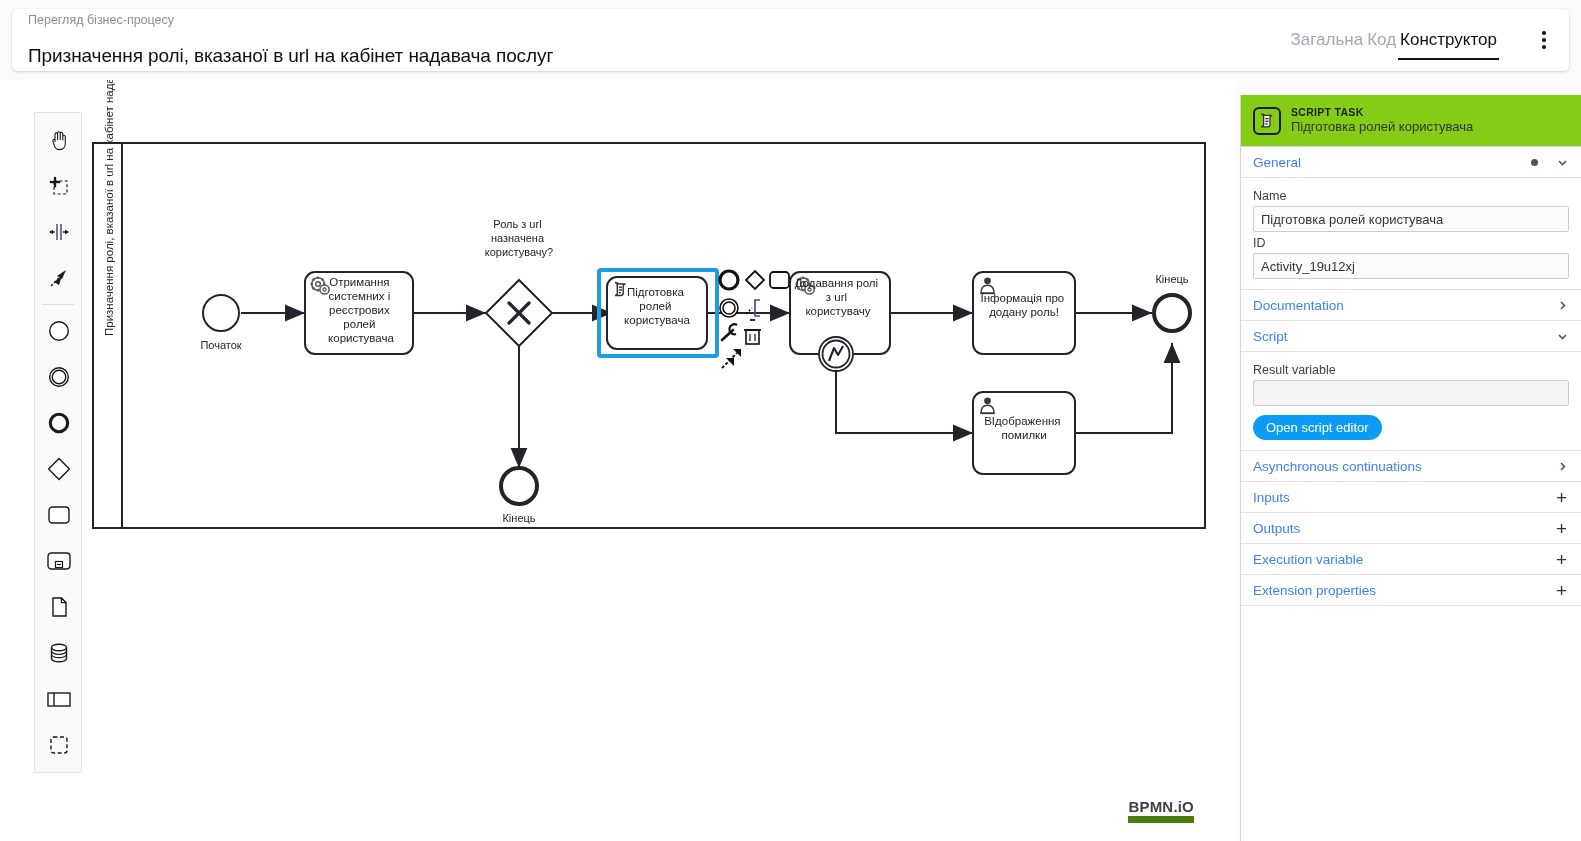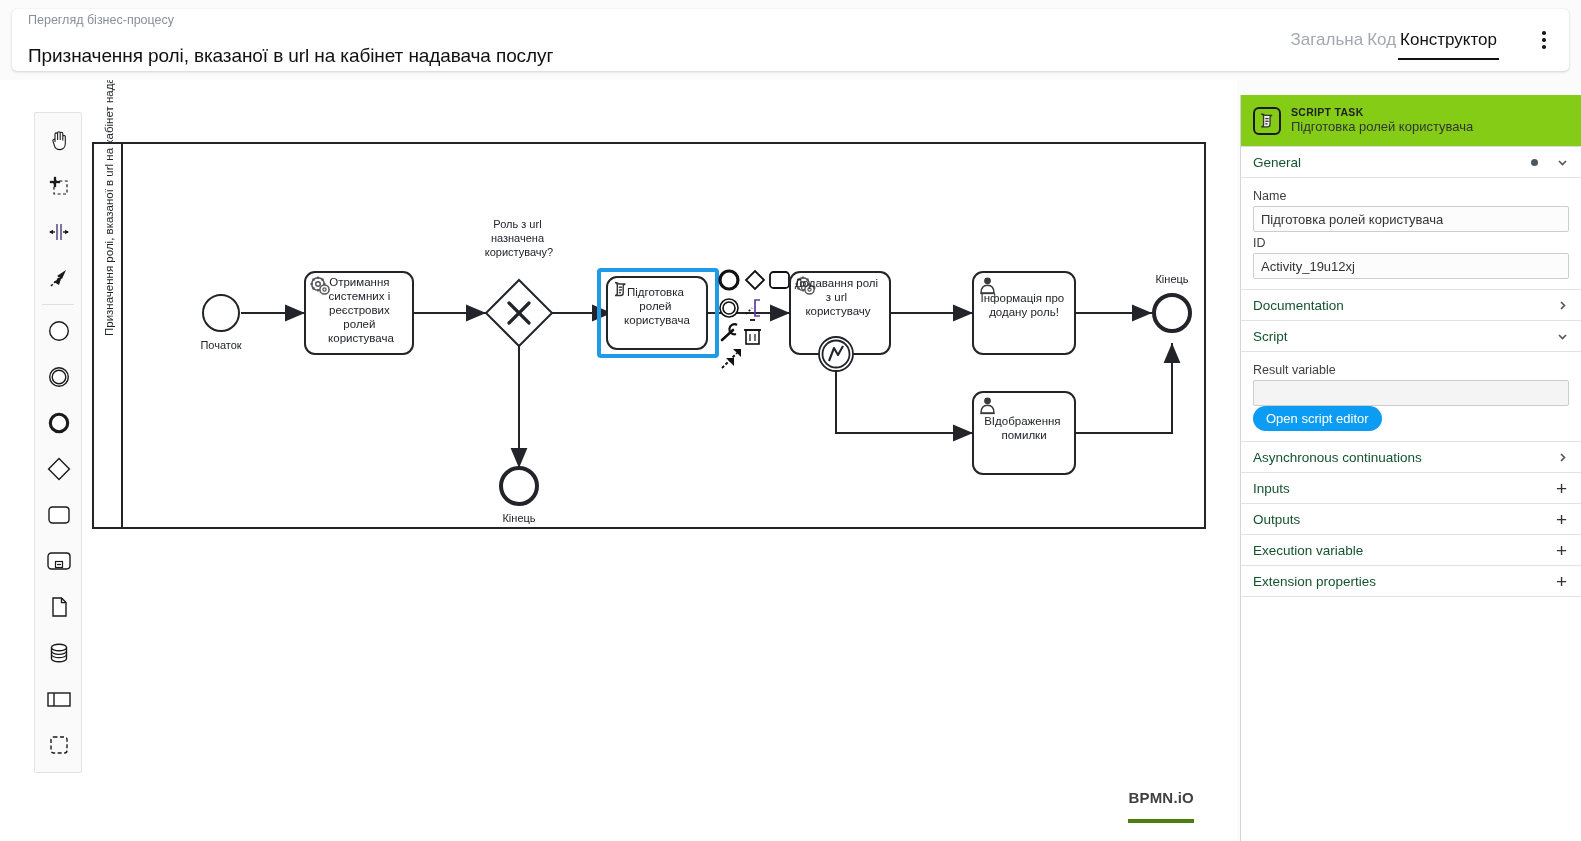--- a/index.html
+++ b/index.html
@@ -65,22 +65,22 @@
     width: 1237px; height: 761px;
     background: #ffffff;
     overflow: hidden;
   }
   .canvas-inner { position: absolute; left: 0; top: 0; width: 1237px; height: 761px; }
   .bpmn-logo {
     position: absolute; right: 43px; bottom: 18px;
     font-family: "Liberation Sans", sans-serif;
     font-weight: bold; font-size: 15px; letter-spacing: 0.2px;
     color: #404040;
-    border-bottom: 4px solid #4d7c0f;
-    padding-bottom: 13px;
+    border-bottom: 7px solid #4d7c0f;
+    padding-bottom: 1px;
   }
 
   
   .props {
     position: absolute; left: 1240px; top: 95px;
     width: 341px; height: 746px;
     background: #ffffff;
     border-left: 1px solid #d5d5d5;
     font-size: 13px; color: #404040;
   }
@@ -98,39 +98,39 @@
   .props-header-text { line-height: 1.25; }
   .props-type { font-size: 10.5px; font-weight: bold; letter-spacing: 0.3px; color: #222; }
   .props-name { font-size: 13px; color: #333; }
 
   .group-head {
     display: flex; align-items: center; justify-content: space-between;
     height: 31px; padding: 0 12px;
     border-bottom: 1px solid #e2e2e2;
     cursor: pointer;
   }
-  .group-head .gtitle { font-size: 13.5px; color: #14532d; }
+  .group-head .gtitle { font-size: 13.5px; color: #3b82f6; }
   .group-head .gright { display: flex; align-items: center; gap: 18px; }
   .dot { width: 7px; height: 7px; border-radius: 50%; background: #4d5562; display: inline-block; }
   .chev { color: #4d5562; display: inline-flex; }
   .plus { font-size: 19px; color: #333; line-height: 1; margin-right: 2px; }
 
   .group-body { padding: 7px 12px 10px 12px; border-bottom: 1px solid #e2e2e2; }
   .field-label { font-size: 12.5px; color: #404040; margin: 4px 0 3px; }
   .field-input {
     width: 100%; height: 26px;
     border: 1px solid #cdcdcd; border-radius: 2px;
     background: #fcfcfc;
     font-size: 13px; color: #333;
     padding: 0 7px;
     font-family: "Liberation Sans", sans-serif;
   }
   .field-input.empty { background: #f4f4f4; }
   .btn-primary {
-    margin-top: 0;
+    margin-top: 9px;
     background: #0d9cf4; color: #fff;
     border: none; border-radius: 14px;
     font-size: 13px; padding: 5px 13px;
     cursor: pointer;
     font-family: "Liberation Sans", sans-serif;
   }
 </style>
 </head>
 <body>
 

